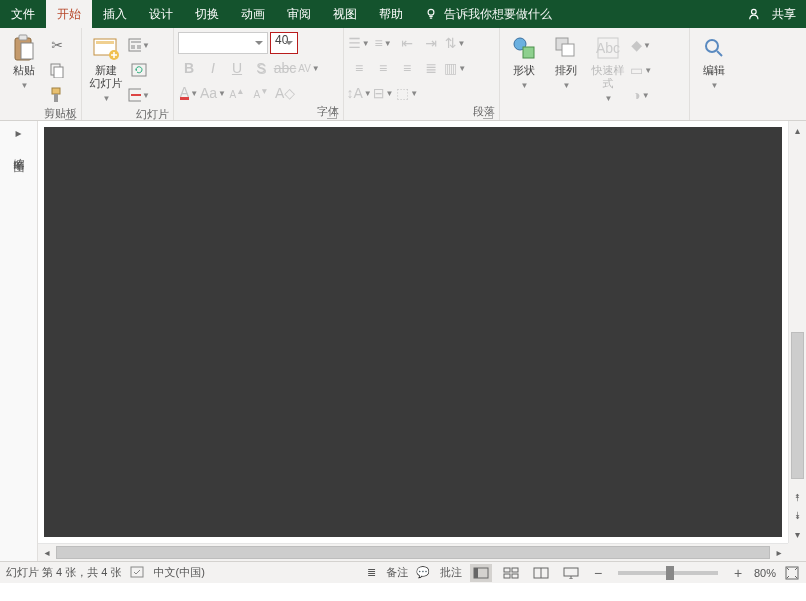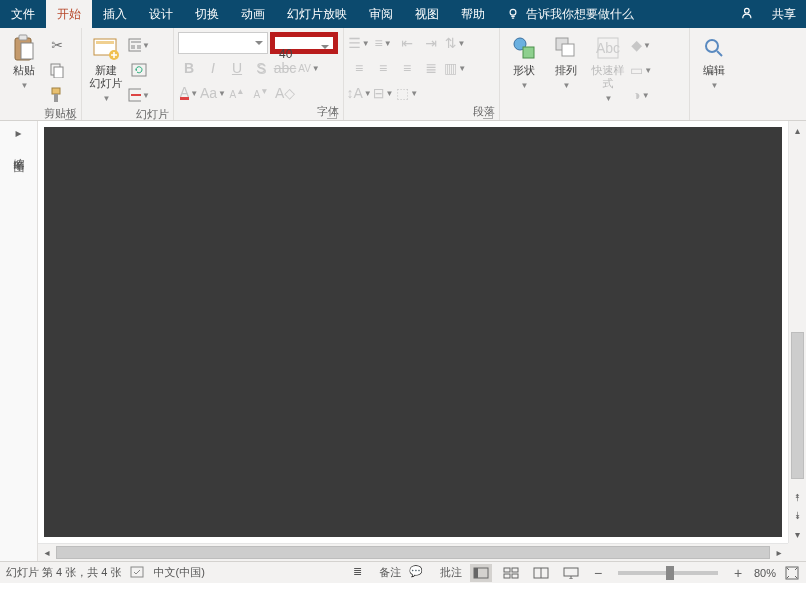--- a/index.html
+++ b/index.html
@@ -1,36 +1,36 @@
 <!DOCTYPE html>
 <html><head>
 <meta charset="utf-8">
 <style>
 *{box-sizing:border-box;margin:0;padding:0;font-family:"Microsoft YaHei","Segoe UI",sans-serif;user-select:none}
 body{width:806px;height:601px;overflow:hidden;background:#fff;font-size:12px;color:#444}
-.tabbar{height:28px;background:#0c4a6e;display:flex;align-items:stretch}
+.tabbar{height:28px;background:#14532d;display:flex;align-items:stretch}
 .tab{padding:0 11px;display:flex;align-items:center;color:#fff;font-size:12px;cursor:pointer}
 .tab.active{background:#f3f2f1;color:#b7472a}
 .tabbar-right{margin-left:auto;display:flex;align-items:center;gap:6px;padding-right:10px;color:#fff}
 .tell{display:flex;align-items:center;gap:6px;margin-left:10px;color:#fff;opacity:.95}
 .ribbon{height:93px;background:#f3f2f1;border-bottom:1px solid #d4d2cf;display:flex}
 .group{border-right:1px solid #e1dfdd;display:flex;flex-direction:column;padding:2px 4px 0}
 .group-body{flex:1;display:flex;align-items:flex-start;gap:2px;padding-top:2px}
 .group-label{height:16px;text-align:right;font-size:11px;color:#666;position:relative}
 .dlaunch{position:absolute;right:2px;bottom:1px;width:10px;height:10px;border:1px solid #aaa;border-top:none;border-left:none;cursor:pointer}
 .bigbtn{display:flex;flex-direction:column;align-items:center;width:40px;padding:2px 0;cursor:pointer;font-size:11px;line-height:13px;text-align:center;gap:2px}
 .bigbtn .ic{width:28px;height:28px;display:flex;align-items:center;justify-content:center}
 .bigbtn.dis{color:#b9b9b9}
 .col{display:flex;flex-direction:column;gap:3px;padding-top:2px}
 .sbtn{width:22px;height:22px;display:flex;align-items:center;justify-content:center;cursor:pointer;color:#777;font-size:14px}
 .sbtn.dis{color:#c7c7c7}
 .row{display:flex;gap:2px;align-items:center}
 .fontname{width:90px;height:22px;border:1px solid #ccc;background:#fff;padding:0 18px 0 4px;position:relative;color:#bbb}
 .fontname::after,.fontsize::after{content:"";position:absolute;right:4px;top:8px;border:4px solid transparent;border-top-color:#888}
-.fontsize{width:68px;height:22px;border:5px solid #b91c1c;background:#fff;padding:10px 14px 0 4px;position:relative;color:#444}
+.fontsize{width:28px;height:22px;border:1px solid #b91c1c;background:#fff;padding:0 14px 0 4px;position:relative;color:#444}
 .content{position:relative;height:440px;background:#fff;display:flex}
 .thumbs{width:38px;border-right:1px solid #e1dfdd;background:#f9f9f9;display:flex;flex-direction:column;align-items:center;padding-top:6px;gap:10px}
 .collapse{width:12px;height:12px;display:flex;align-items:center;justify-content:center;color:#666;cursor:pointer}
 .vtext{writing-mode:vertical-rl;font-size:11px;color:#555;letter-spacing:2px}
 .canvaswrap{flex:1;position:relative;background:#fff}
 .vscroll{position:absolute;right:0;top:0;bottom:18px;width:18px;background:#f3f2f1;border-left:1px solid #e5e5e5}
 .vscroll .up,.vscroll .down{height:18px;display:flex;align-items:center;justify-content:center;color:#666;cursor:pointer;font-size:10px}
 .vscroll .track{position:absolute;top:18px;bottom:54px;left:0;right:0}
 .vscroll .thumb{position:absolute;left:2px;right:2px;background:#cdcdcd;border:1px solid #bdbdbd;cursor:pointer}
 .vscroll .nav{position:absolute;bottom:18px;height:36px;left:0;right:0;display:flex;flex-direction:column}
@@ -42,33 +42,32 @@
 .slide{position:absolute;left:6px;top:6px;right:24px;bottom:24px;background:#3a3a3a}
 .status{height:22px;background:#f3f2f1;border-top:1px solid #d4d2cf;display:flex;align-items:center;font-size:11px;color:#555;padding:0 6px;gap:8px}
 .status .sep{flex:1}
 .viewbtn{width:22px;height:18px;display:flex;align-items:center;justify-content:center;cursor:pointer;color:#666}
 .viewbtn.active{background:#d4d2cf}
 .slider{width:100px;height:4px;background:#c8c8c8;position:relative;margin:0 4px}
 .slider .knob{position:absolute;width:8px;height:14px;background:#888;top:-5px;cursor:pointer}
 .zoombtn{width:16px;height:16px;display:flex;align-items:center;justify-content:center;cursor:pointer;font-size:14px;color:#666}
 .drop{font-size:8px;color:#888;margin-left:1px}
 svg{display:block}
-.lighb{display:flex;gap:17px}
+.lighb{display:flex;align-items:center;gap:10px}
 </style>
 </head>
 <body>
 
 <div class="tabbar">
   <div class="tab">文件</div>
   <div class="tab active">开始</div>
   <div class="tab">插入</div>
   <div class="tab">设计</div>
   <div class="tab">切换</div>
   <div class="tab">动画</div>
-  <div class="tab">幻灯片放映</div>
   <div class="tab">审阅</div>
   <div class="tab">视图</div>
   <div class="tab">帮助</div>
   <div class="tell">
     <span>
       <svg width="14" height="14" viewBox="0 0 24 24" fill="none" stroke="#fff" stroke-width="2">
           <circle cx="12" cy="9" r="5"></circle>
           <path d="M9 16h6M10 19h4"></path>
         </svg>
     </span>

